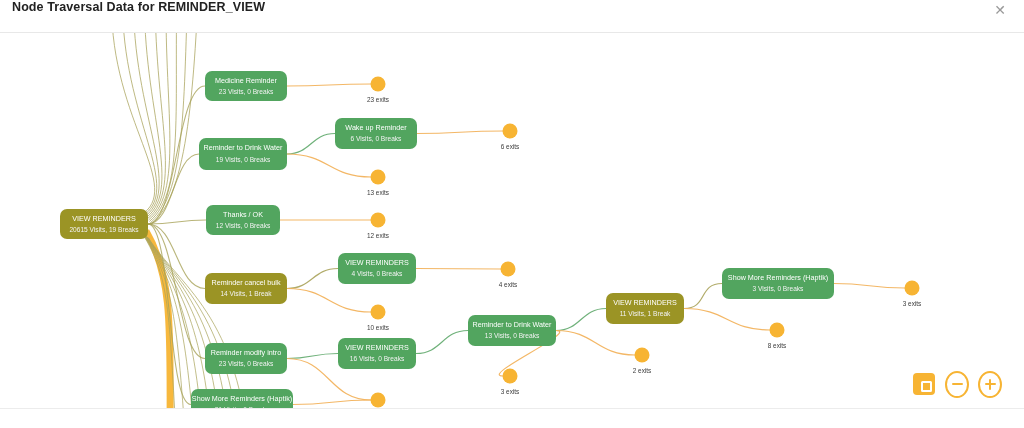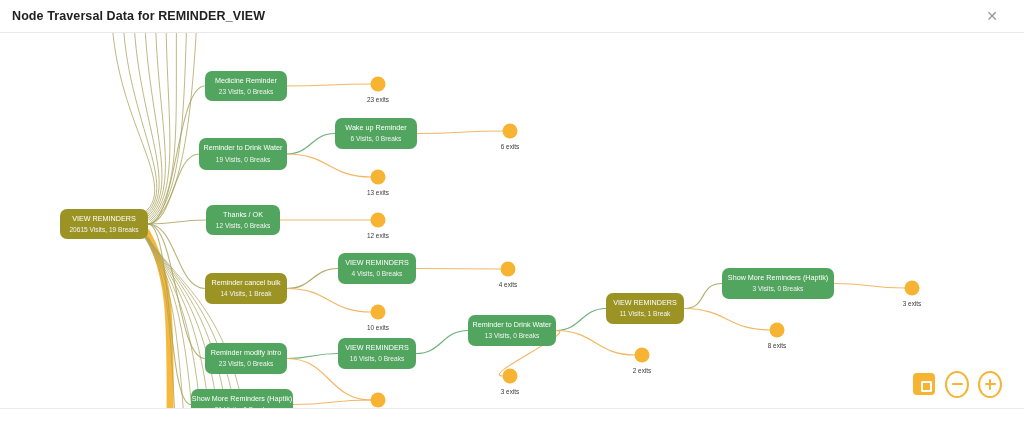--- a/index.html
+++ b/index.html
@@ -10,22 +10,22 @@
     overflow:hidden;
   }
   .modal{
     position:relative;width:1024px;height:428px;
     background:#fff;display:flex;flex-direction:column;
     box-sizing:border-box;
   }
   .titlebar{
     height:32px;flex:0 0 32px;
     border-bottom:1px solid #e8e8e8;
-    display:flex;align-items:center;
-    padding:0 22px 0 12px;
+    display:flex;align-items:flex-start;
+    padding:0 14px 0 12px;
     background:#fff;
   }
   .title{
     font-size:12.5px;font-weight:bold;color:#222;
     letter-spacing:.1px;flex:1 1 auto;
   }
   .close-btn{
     width:20px;height:20px;flex:0 0 20px;
     display:flex;align-items:center;justify-content:center;
     color:#999;font-size:14px;line-height:1;cursor:pointer;

